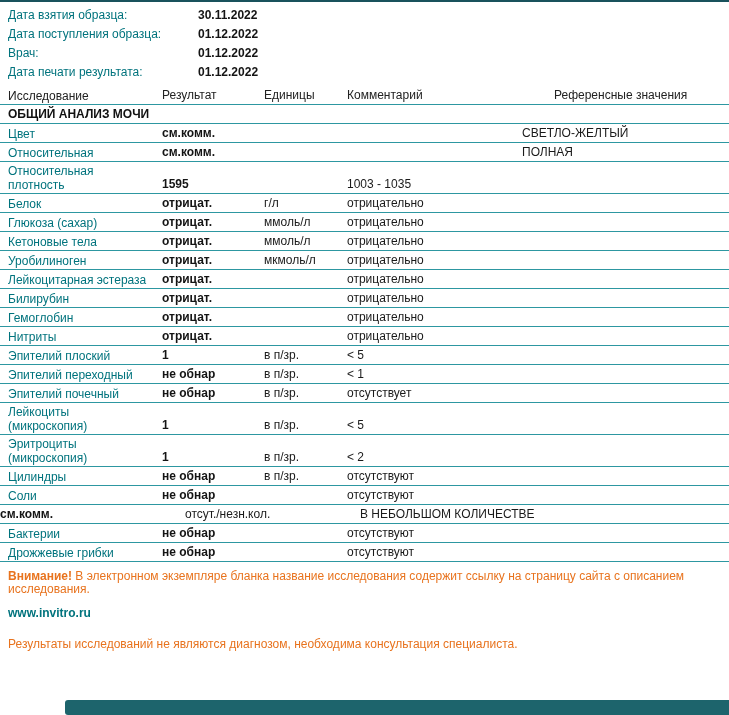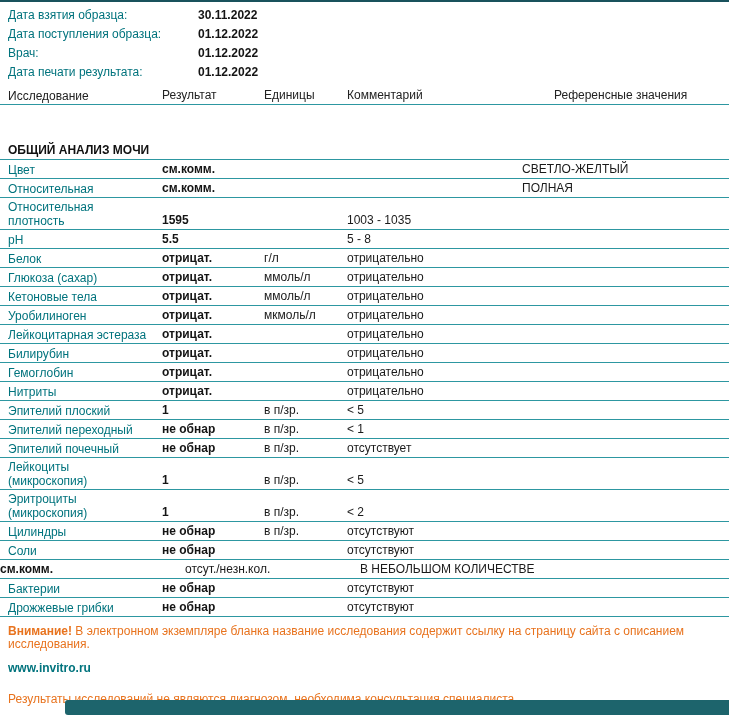--- a/index.html
+++ b/index.html
@@ -37,21 +37,20 @@
 
   .header-row .c { color: #222; font-weight: normal; }
   .header-row .name { color: #222; }
 
   .section-row {
     border-bottom: 1px solid #2d97a1;
     padding: 2px 0 1px 8px;
     line-height: 15px;
     font-weight: bold;
     color: #111;
-    margin-top: 36px;
   }
 
   
   .footer { padding: 8px 0 0 8px; }
   .notice { color: #e8731e; line-height: 13px; white-space: nowrap; }
   .notice .b { font-weight: bold; }
   .site-link { color: #00737d; font-weight: bold; line-height: 14px; margin-top: 10px; display: inline-block; cursor: pointer; }
   .disclaimer { margin-top: 18px; }
 
   .bottom-bar {
@@ -110,27 +109,20 @@
     <div class="c comment">ПОЛНАЯ</div>
   </div>
   <div class="row narrow">
     <div class="c name">Относительная плотность</div>
     <div class="c result">1595</div>
     <div class="c units"></div>
     <div class="c ref">1003 - 1035</div>
     <div class="c comment"></div>
   </div>
   <div class="row">
-    <div class="c name">pH</div>
-    <div class="c result">5.5</div>
-    <div class="c units"></div>
-    <div class="c ref">5 - 8</div>
-    <div class="c comment"></div>
-  </div>
-  <div class="row">
     <div class="c name">Белок</div>
     <div class="c result">отрицат.</div>
     <div class="c units">г/л</div>
     <div class="c ref">отрицательно</div>
     <div class="c comment"></div>
   </div>
   <div class="row">
     <div class="c name">Глюкоза (сахар)</div>
     <div class="c result">отрицат.</div>
     <div class="c units">ммоль/л</div>

